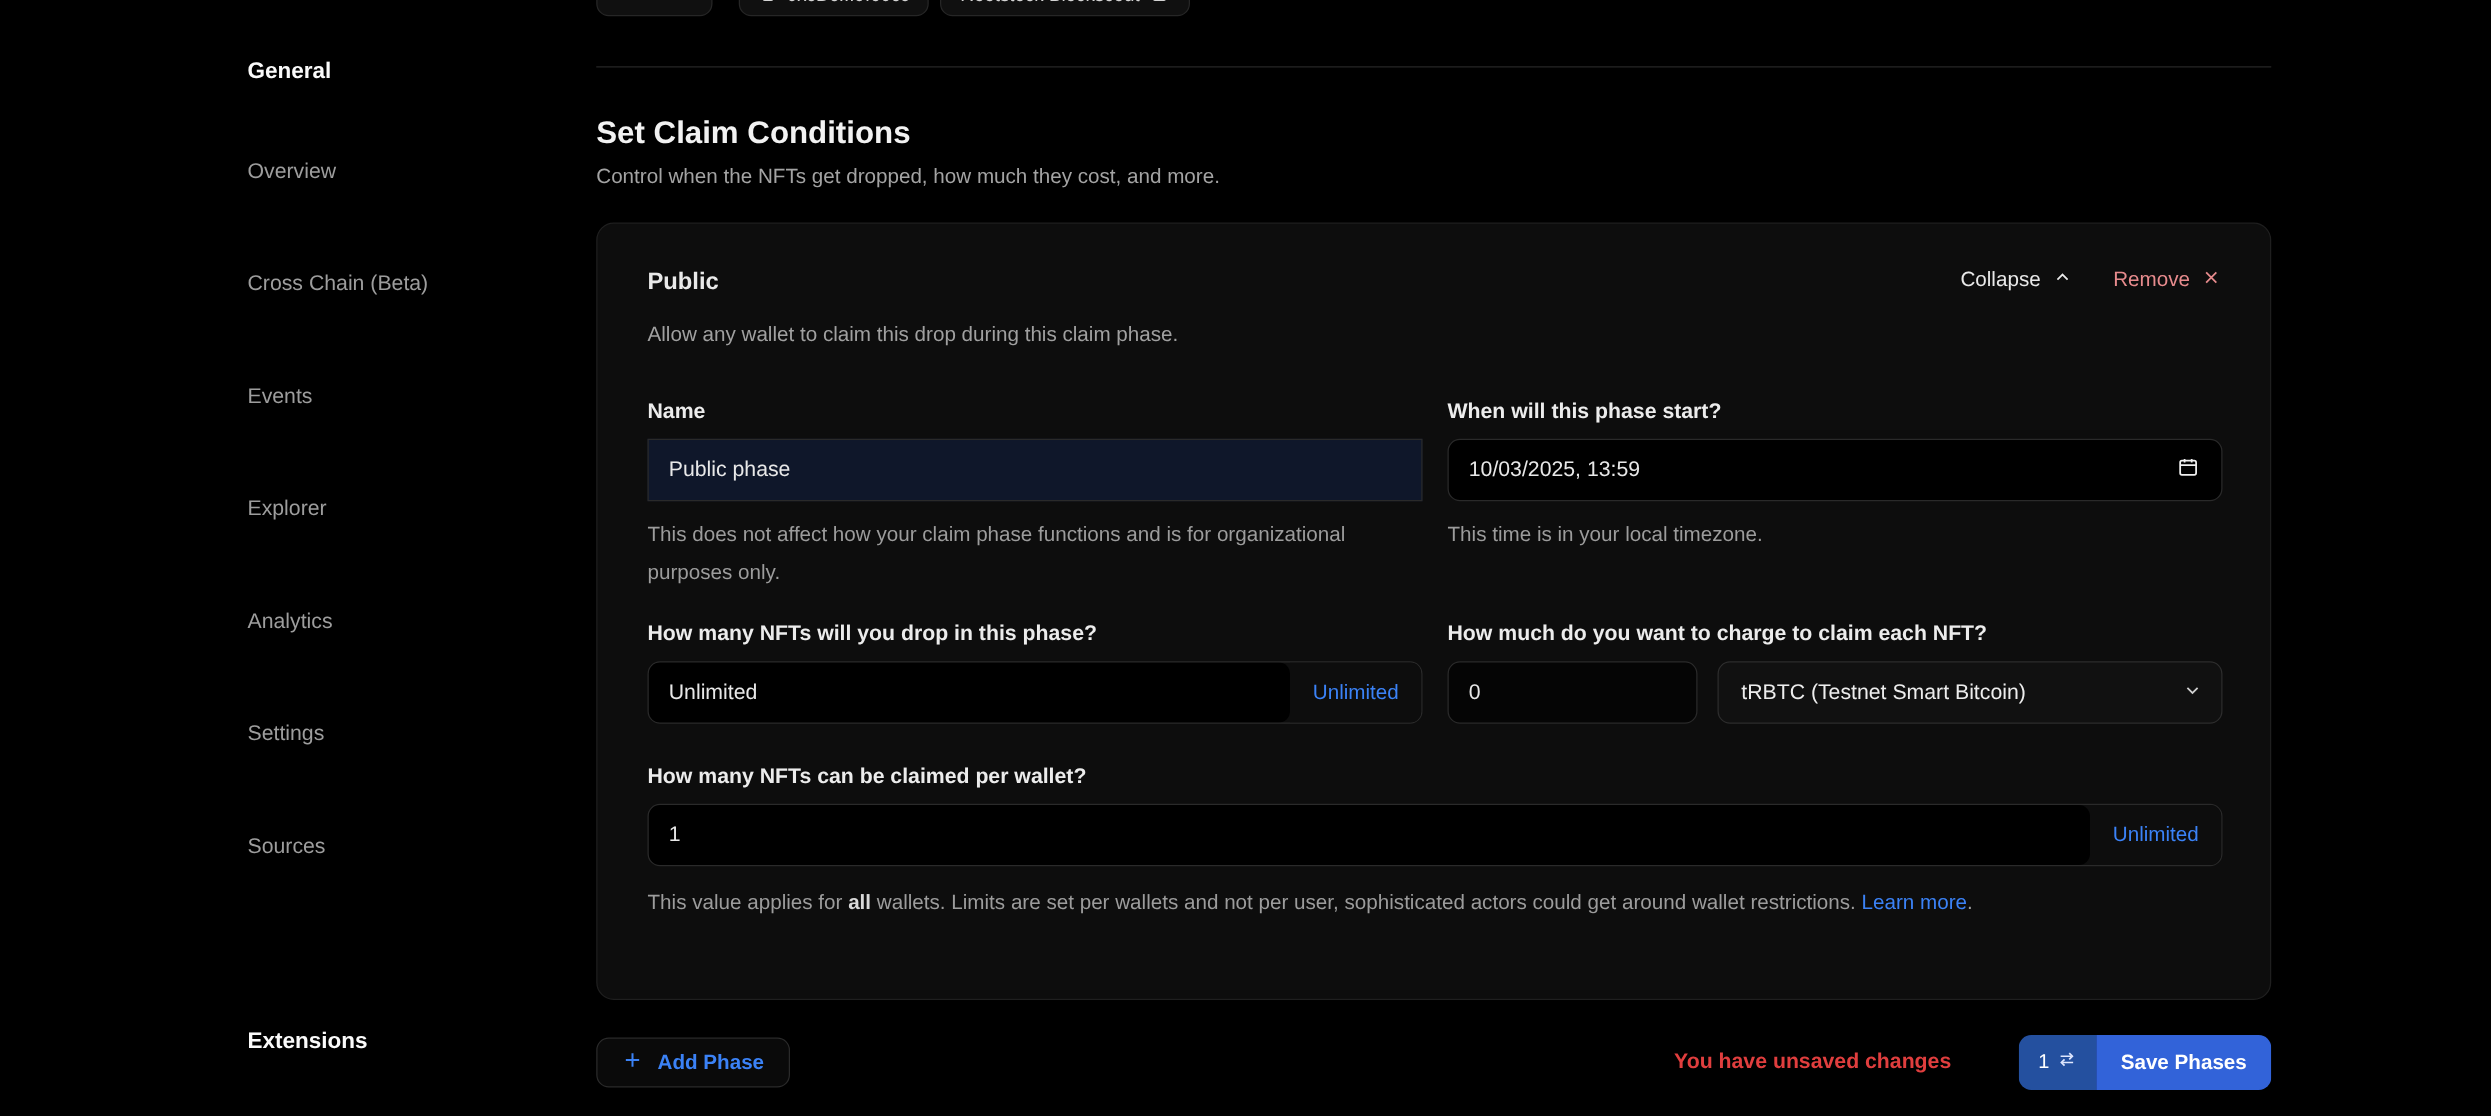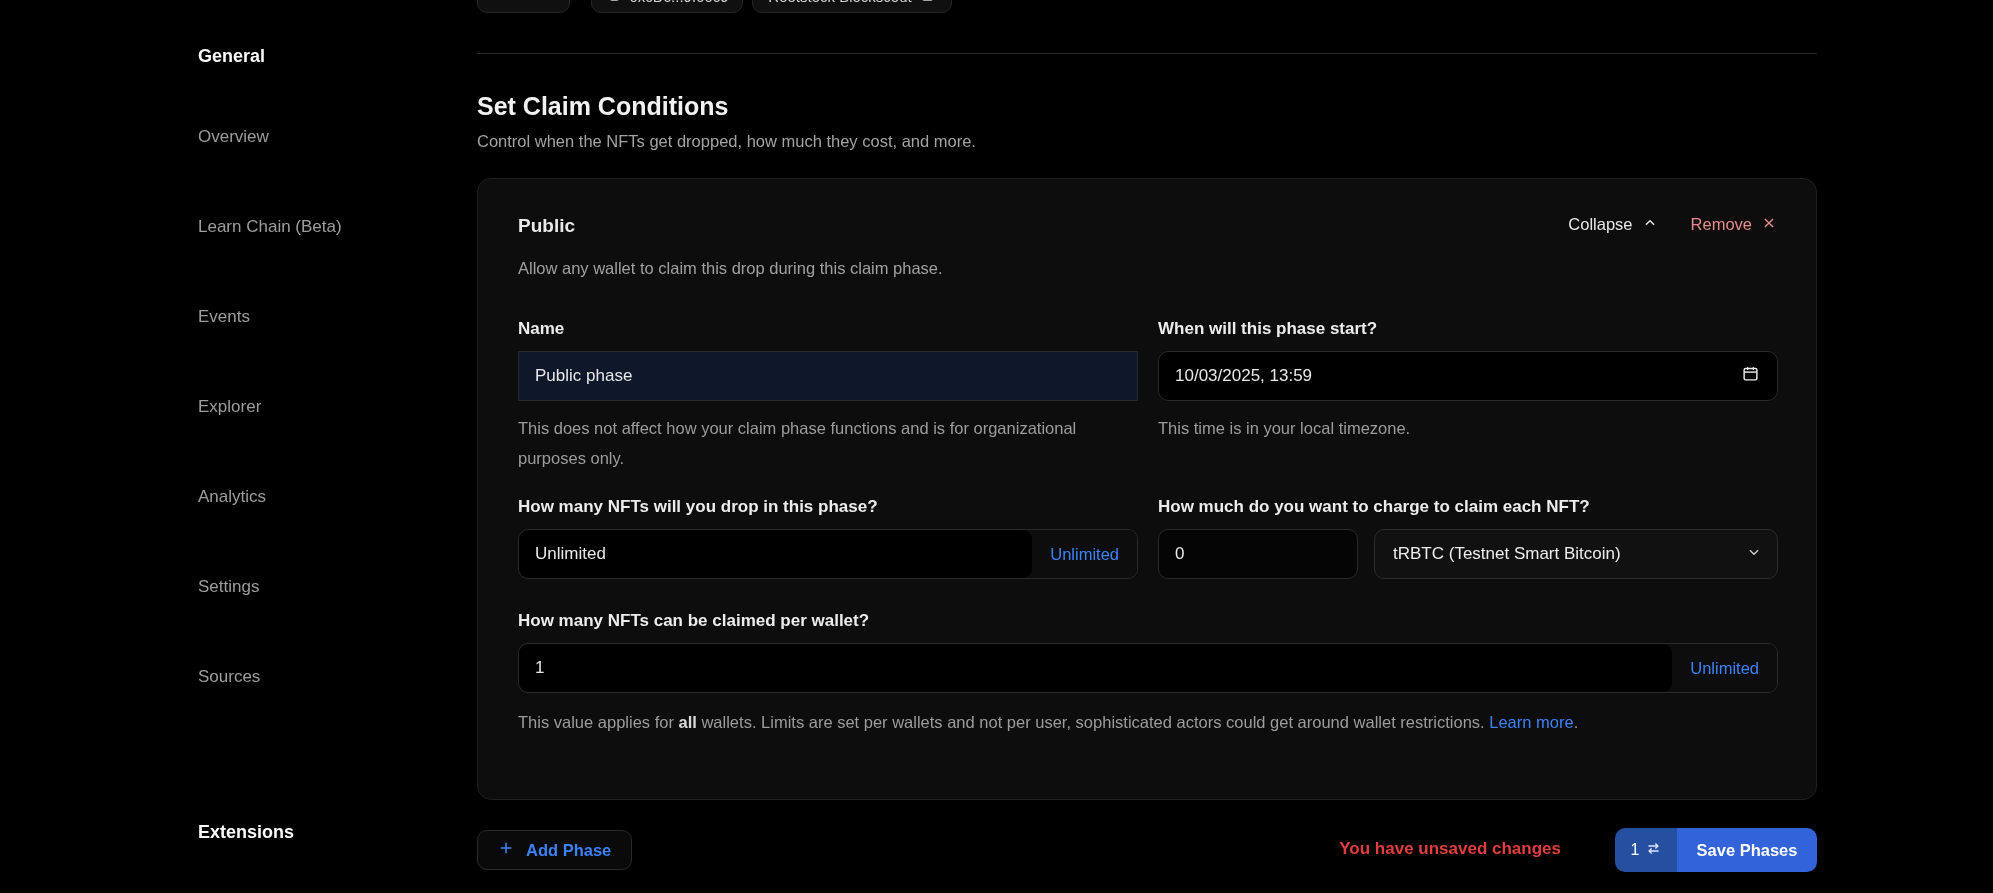--- a/index.html
+++ b/index.html
@@ -101,21 +101,21 @@
         <path d="M18 13v6a2 2 0 0 1-2 2H5a2 2 0 0 1-2-2V8a2 2 0 0 1 2-2h6"></path>
           <path d="M15 3h6v6"></path>
           <path d="M10 14L21 3"></path>
       </svg>
     </span>
   </div>
 
   <nav class="sidebar">
     <div class="side-title">General</div>
     <div class="side-item">Overview</div>
-    <div class="side-item">Learn Chain (Beta)</div>
+    <div class="side-item">Cross Chain (Beta)</div>
     <div class="side-item">Events</div>
     <div class="side-item">Explorer</div>
     <div class="side-item">Analytics</div>
     <div class="side-item">Settings</div>
     <div class="side-item">Sources</div>
     <div class="side-gap"></div>
     <div class="side-title">Extensions</div>
     <div class="side-item">NFTs</div>
     <div class="side-item active">Claim Conditions</div>
     <div class="side-item">Permissions</div>

